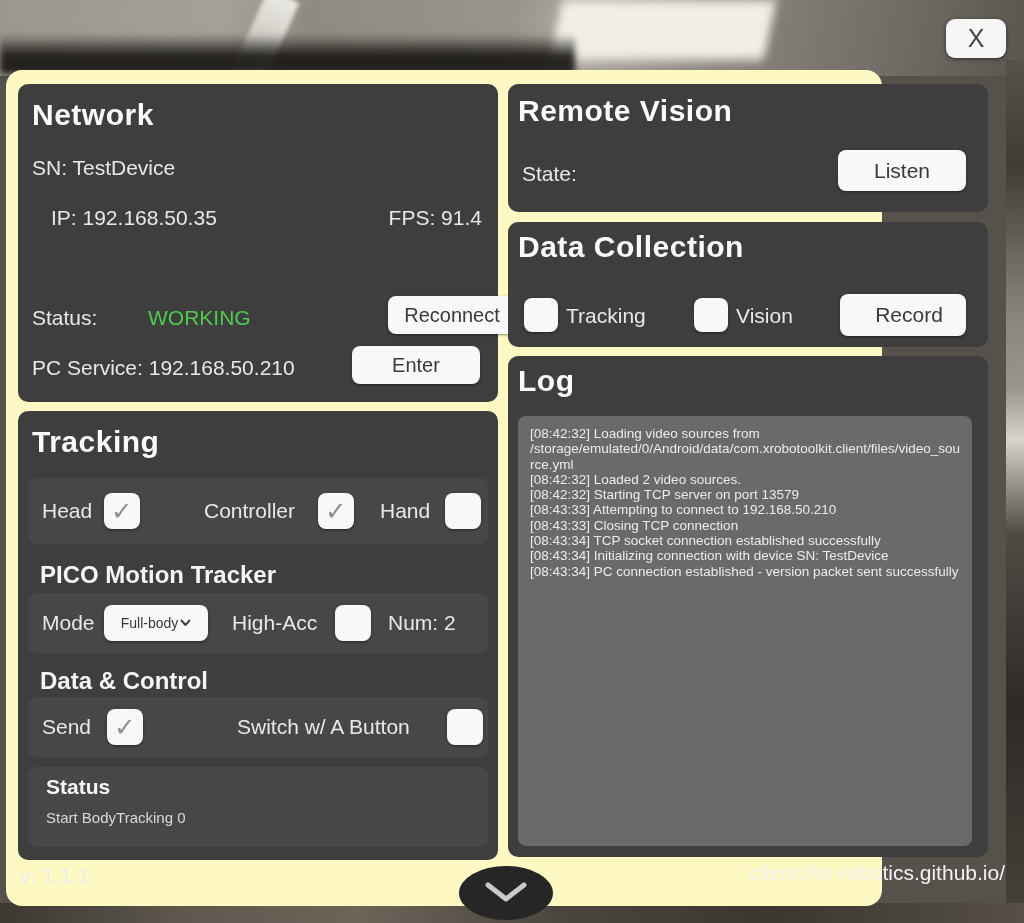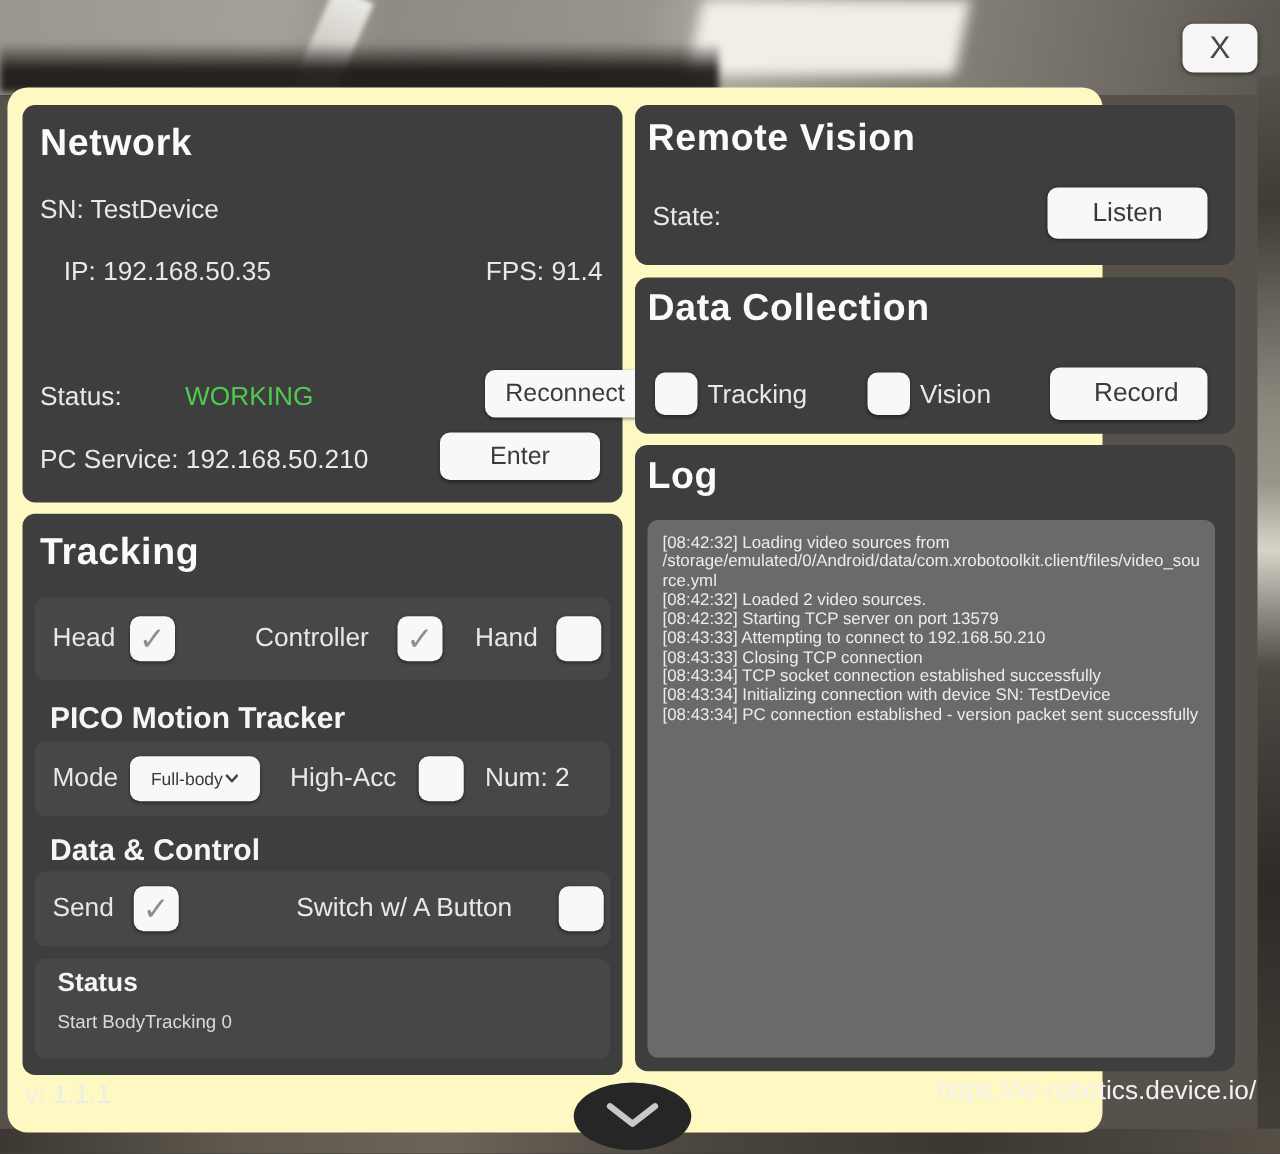--- a/index.html
+++ b/index.html
@@ -200,19 +200,19 @@
           <div class="log-entry">[08:43:33] Attempting to connect to 192.168.50.210</div>
           <div class="log-entry">[08:43:33] Closing TCP connection</div>
           <div class="log-entry">[08:43:34] TCP socket connection established successfully</div>
           <div class="log-entry">[08:43:34] Initializing connection with device SN: TestDevice</div>
           <div class="log-entry">[08:43:34] PC connection established - version packet sent successfully</div>
         </div>
     </div>
   </div>
 
   <div class="footer-version">v: 1.1.1</div>
-  <div class="footer-url">https://xr-robotics.device.io/</div>
+  <div class="footer-url">client://xr-robotics.github.io/</div>
   <div class="chevron-tab">
     <svg width="46" height="24" viewBox="0 0 46 24">
         <polyline points="5,5 23,19 41,5" fill="none" stroke="#c9c9c9" stroke-width="5" stroke-linecap="round" stroke-linejoin="round"></polyline>
       </svg>
   </div>
 </div>
 
 </body></html>

